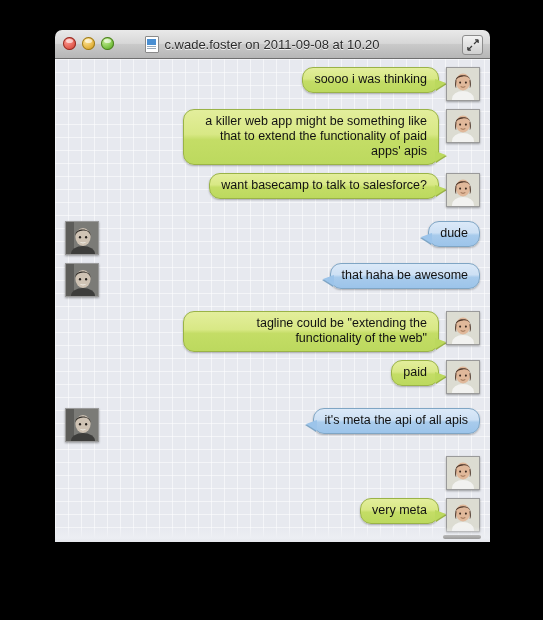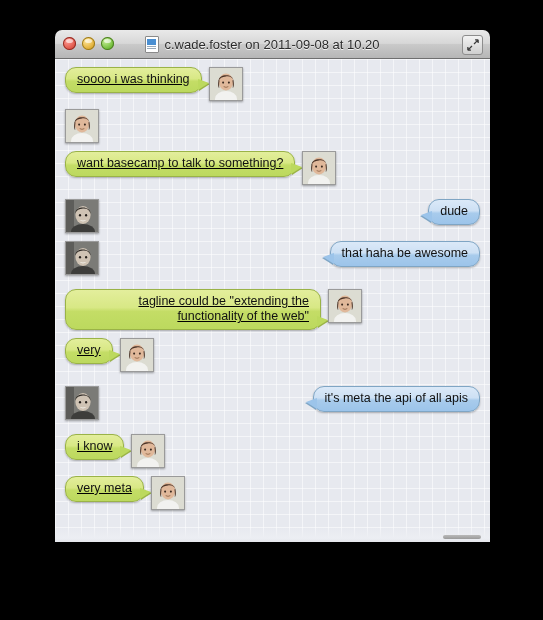--- a/index.html
+++ b/index.html
@@ -48,21 +48,21 @@
   .transcript{position:relative;height:484px;
               background:#e7e9ef;
               background-image:
                 linear-gradient(to right,rgba(255,255,255,.55) 1px,transparent 1px),
                 linear-gradient(to bottom,rgba(255,255,255,.55) 1px,transparent 1px);
               background-size:13px 13px;
               padding:8px 0 0 0;box-sizing:border-box;}
 
   .row{display:flex;align-items:flex-start;padding:0 10px;margin-bottom:8px;}
   .row.left{justify-content:space-between;}
-  .row.right{text-decoration:underline;}
+  .row.right{justify-content:flex-end;}
 
   
   .avatar{width:32px;height:32px;flex:none;border:1px solid #9a9a9a;
           background:#cfcfcf;position:relative;overflow:hidden;
           box-shadow:0 1px 2px rgba(0,0,0,.35);}
   .avatar svg{display:block;width:100%;height:100%;}
 
   
   .bubble{position:relative;max-width:232px;padding:4px 11px 5px;border-radius:11px;
           font-size:12.5px;line-height:15px;color:#111;
@@ -127,37 +127,38 @@
             <path d="M8.6 12 C7.6 17 8.4 19.5 9.2 20 C9 16 9.2 14 9.6 12.4 Z" fill="#4a3327"></path>
             <path d="M23.4 12 C24.4 17 23.6 19.5 22.8 20 C23 16 22.8 14 22.4 12.4 Z" fill="#4a3327"></path>
             <ellipse cx="13.1" cy="14.6" rx="1" ry="1.1" fill="#3a2a20"></ellipse>
             <ellipse cx="18.9" cy="14.6" rx="1" ry="1.1" fill="#3a2a20"></ellipse>
             <path d="M13.7 18.6 Q16 20.1 18.3 18.6" stroke="#9c7254" stroke-width="1" fill="none"></path>
           </svg>
         </div>
       </div>
 
       <div class="row right">
-        <div class="avatar">
-          <svg viewBox="0 0 32 32" aria-hidden="true">
-            <rect width="32" height="32" fill="#dcdcd2"></rect>
-            <ellipse cx="16" cy="31" rx="11" ry="8" fill="#f2f2f0"></ellipse>
-            <ellipse cx="16" cy="14" rx="7.2" ry="8.4" fill="#e0b89a"></ellipse>
-            <path d="M8.6 13 C8.2 5.5 23.8 5.2 23.4 13 C23 9.5 20 8 16 8.4 C12 8.8 9.6 10 8.6 13 Z" fill="#4a3327"></path>
-            <path d="M8.6 12 C7.6 17 8.4 19.5 9.2 20 C9 16 9.2 14 9.6 12.4 Z" fill="#4a3327"></path>
-            <path d="M23.4 12 C24.4 17 23.6 19.5 22.8 20 C23 16 22.8 14 22.4 12.4 Z" fill="#4a3327"></path>
-            <ellipse cx="13.1" cy="14.6" rx="1" ry="1.1" fill="#3a2a20"></ellipse>
-            <ellipse cx="18.9" cy="14.6" rx="1" ry="1.1" fill="#3a2a20"></ellipse>
-            <path d="M13.7 18.6 Q16 20.1 18.3 18.6" stroke="#9c7254" stroke-width="1" fill="none"></path>
-          </svg>
-        </div>
-      </div>
-
-      <div class="row right">
-        <div class="bubble green">want basecamp to talk to something?</div>
+        <div class="bubble green">a killer web app might be something like that to extend the functionality of paid apps' apis</div>
+        <div class="avatar">
+          <svg viewBox="0 0 32 32" aria-hidden="true">
+            <rect width="32" height="32" fill="#dcdcd2"></rect>
+            <ellipse cx="16" cy="31" rx="11" ry="8" fill="#f2f2f0"></ellipse>
+            <ellipse cx="16" cy="14" rx="7.2" ry="8.4" fill="#e0b89a"></ellipse>
+            <path d="M8.6 13 C8.2 5.5 23.8 5.2 23.4 13 C23 9.5 20 8 16 8.4 C12 8.8 9.6 10 8.6 13 Z" fill="#4a3327"></path>
+            <path d="M8.6 12 C7.6 17 8.4 19.5 9.2 20 C9 16 9.2 14 9.6 12.4 Z" fill="#4a3327"></path>
+            <path d="M23.4 12 C24.4 17 23.6 19.5 22.8 20 C23 16 22.8 14 22.4 12.4 Z" fill="#4a3327"></path>
+            <ellipse cx="13.1" cy="14.6" rx="1" ry="1.1" fill="#3a2a20"></ellipse>
+            <ellipse cx="18.9" cy="14.6" rx="1" ry="1.1" fill="#3a2a20"></ellipse>
+            <path d="M13.7 18.6 Q16 20.1 18.3 18.6" stroke="#9c7254" stroke-width="1" fill="none"></path>
+          </svg>
+        </div>
+      </div>
+
+      <div class="row right">
+        <div class="bubble green">want basecamp to talk to salesforce?</div>
         <div class="avatar">
           <svg viewBox="0 0 32 32" aria-hidden="true">
             <rect width="32" height="32" fill="#dcdcd2"></rect>
             <ellipse cx="16" cy="31" rx="11" ry="8" fill="#f2f2f0"></ellipse>
             <ellipse cx="16" cy="14" rx="7.2" ry="8.4" fill="#e0b89a"></ellipse>
             <path d="M8.6 13 C8.2 5.5 23.8 5.2 23.4 13 C23 9.5 20 8 16 8.4 C12 8.8 9.6 10 8.6 13 Z" fill="#4a3327"></path>
             <path d="M8.6 12 C7.6 17 8.4 19.5 9.2 20 C9 16 9.2 14 9.6 12.4 Z" fill="#4a3327"></path>
             <path d="M23.4 12 C24.4 17 23.6 19.5 22.8 20 C23 16 22.8 14 22.4 12.4 Z" fill="#4a3327"></path>
             <ellipse cx="13.1" cy="14.6" rx="1" ry="1.1" fill="#3a2a20"></ellipse>
             <ellipse cx="18.9" cy="14.6" rx="1" ry="1.1" fill="#3a2a20"></ellipse>
@@ -214,21 +215,21 @@
             <path d="M8.6 12 C7.6 17 8.4 19.5 9.2 20 C9 16 9.2 14 9.6 12.4 Z" fill="#4a3327"></path>
             <path d="M23.4 12 C24.4 17 23.6 19.5 22.8 20 C23 16 22.8 14 22.4 12.4 Z" fill="#4a3327"></path>
             <ellipse cx="13.1" cy="14.6" rx="1" ry="1.1" fill="#3a2a20"></ellipse>
             <ellipse cx="18.9" cy="14.6" rx="1" ry="1.1" fill="#3a2a20"></ellipse>
             <path d="M13.7 18.6 Q16 20.1 18.3 18.6" stroke="#9c7254" stroke-width="1" fill="none"></path>
           </svg>
         </div>
       </div>
 
       <div class="row right">
-        <div class="bubble green">very</div>
+        <div class="bubble green">paid</div>
         <div class="avatar">
           <svg viewBox="0 0 32 32" aria-hidden="true">
             <rect width="32" height="32" fill="#dcdcd2"></rect>
             <ellipse cx="16" cy="31" rx="11" ry="8" fill="#f2f2f0"></ellipse>
             <ellipse cx="16" cy="14" rx="7.2" ry="8.4" fill="#e0b89a"></ellipse>
             <path d="M8.6 13 C8.2 5.5 23.8 5.2 23.4 13 C23 9.5 20 8 16 8.4 C12 8.8 9.6 10 8.6 13 Z" fill="#4a3327"></path>
             <path d="M8.6 12 C7.6 17 8.4 19.5 9.2 20 C9 16 9.2 14 9.6 12.4 Z" fill="#4a3327"></path>
             <path d="M23.4 12 C24.4 17 23.6 19.5 22.8 20 C23 16 22.8 14 22.4 12.4 Z" fill="#4a3327"></path>
             <ellipse cx="13.1" cy="14.6" rx="1" ry="1.1" fill="#3a2a20"></ellipse>
             <ellipse cx="18.9" cy="14.6" rx="1" ry="1.1" fill="#3a2a20"></ellipse>
@@ -251,21 +252,20 @@
             <ellipse cx="20.1" cy="15.2" rx="1.1" ry="1.2" fill="#241f1b"></ellipse>
             <path d="M13.4 19.8 Q17 23.2 20.6 19.8 Q17 21.4 13.4 19.8 Z" fill="#f2efe8"></path>
           </svg>
         </div>
         <div class="bubble blue">it's meta the api of all apis</div>
       </div>
 
       <div class="spacer"></div>
 
       <div class="row right">
-        <div class="bubble green">i know</div>
         <div class="avatar">
           <svg viewBox="0 0 32 32" aria-hidden="true">
             <rect width="32" height="32" fill="#dcdcd2"></rect>
             <ellipse cx="16" cy="31" rx="11" ry="8" fill="#f2f2f0"></ellipse>
             <ellipse cx="16" cy="14" rx="7.2" ry="8.4" fill="#e0b89a"></ellipse>
             <path d="M8.6 13 C8.2 5.5 23.8 5.2 23.4 13 C23 9.5 20 8 16 8.4 C12 8.8 9.6 10 8.6 13 Z" fill="#4a3327"></path>
             <path d="M8.6 12 C7.6 17 8.4 19.5 9.2 20 C9 16 9.2 14 9.6 12.4 Z" fill="#4a3327"></path>
             <path d="M23.4 12 C24.4 17 23.6 19.5 22.8 20 C23 16 22.8 14 22.4 12.4 Z" fill="#4a3327"></path>
             <ellipse cx="13.1" cy="14.6" rx="1" ry="1.1" fill="#3a2a20"></ellipse>
             <ellipse cx="18.9" cy="14.6" rx="1" ry="1.1" fill="#3a2a20"></ellipse>

